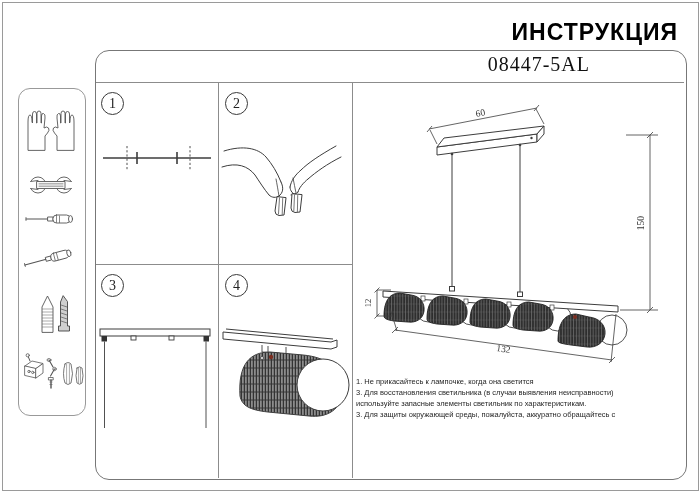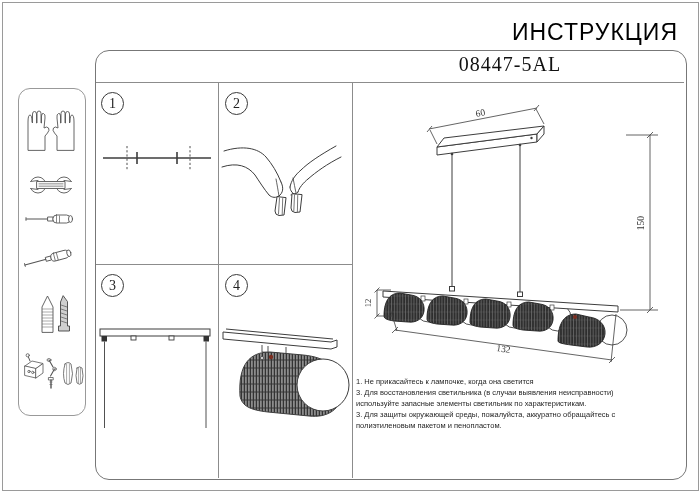--- a/index.html
+++ b/index.html
@@ -1,24 +1,24 @@
 <!DOCTYPE html>
 <html><head>
 <meta charset="utf-8">
 <style>
   html,body{margin:0;padding:0;background:#fff;}
   .page{position:relative;width:700px;height:494px;background:#fff;overflow:hidden;
         font-family:"Liberation Sans",sans-serif;color:#1a1a1a;}
   .page-border{position:absolute;left:2px;top:2px;width:695px;height:487px;
         border:1px solid #9a9a9a;pointer-events:none;}
-  .doc-title{position:absolute;top:19px;right:22px;font-size:23px;font-weight:normal;
+  .doc-title{position:absolute;top:19px;right:22px;font-size:23px;font-weight:bold;
         letter-spacing:1px;color:#000;white-space:nowrap;}
   .main-box{position:absolute;left:95px;top:50px;width:590px;height:428px;
         border:1.5px solid #777;border-radius:14px;background:#fff;}
-  .model-plate{position:absolute;left:430px;top:53px;width:160px;text-align:center;
+  .model-plate{position:absolute;left:430px;top:53px;width:160px;text-align:right;
         font-family:"Liberation Serif",serif;font-size:20px;letter-spacing:1px;color:#111;}
   .hline,.vline{position:absolute;background:#8c8c8c;}
   .step-badge{position:absolute;width:21px;height:21px;border:1.3px solid #3a3a3a;border-radius:50%;
         font-family:"Liberation Serif",serif;font-size:14px;line-height:21px;text-align:center;color:#222;}
   .sidebar{position:absolute;left:18px;top:88px;width:66px;height:326px;
         border:1.2px solid #999;border-radius:12px;background:#fff;}
   .notes{position:absolute;left:356px;top:377px;width:330px;font-size:7.5px;font-weight:normal;
         line-height:10.9px;color:#1f1f1f;}
   .notes div{white-space:nowrap;overflow:hidden;}
   svg{position:absolute;overflow:visible;}
@@ -228,15 +228,14 @@
       <path d="M392,333 L398,327 M609,363 L615,357"></path>
       <text transform="translate(503,352) rotate(8)" text-anchor="middle" font-size="9.5" stroke="none" style="paint-order:stroke" stroke-width="3">132</text>
     </g>
   </svg>
 
   <div class="notes">
     <div>1. Не прикасайтесь к лампочке, когда она светится</div>
     <div>3. Для восстановления светильника (в случаи выявления неисправности)</div>
     <div>используйте запасные элементы светильник по характеристикам.</div>
     <div>3. Для защиты окружающей среды, пожалуйста, аккуратно обращайтесь с</div>
-    <div>полиэтиленовым пакетом и пенопластом.</div>
   </div>
 </div>
 
 </body></html>

